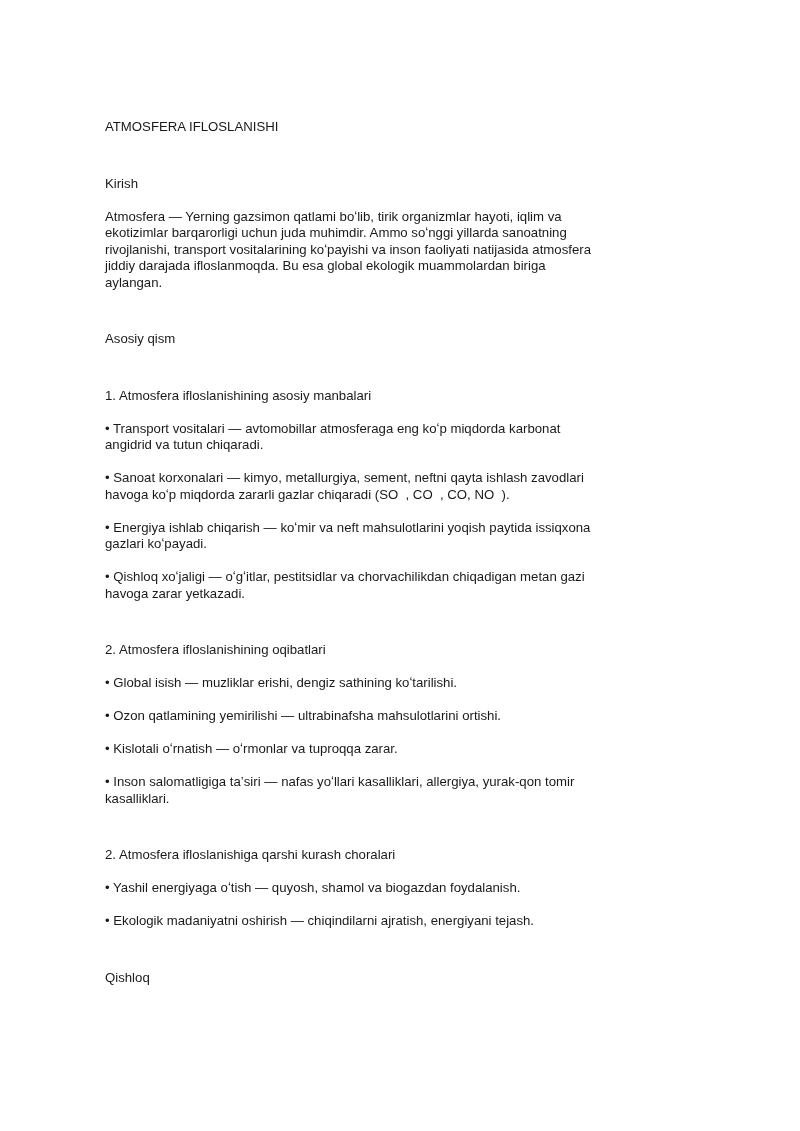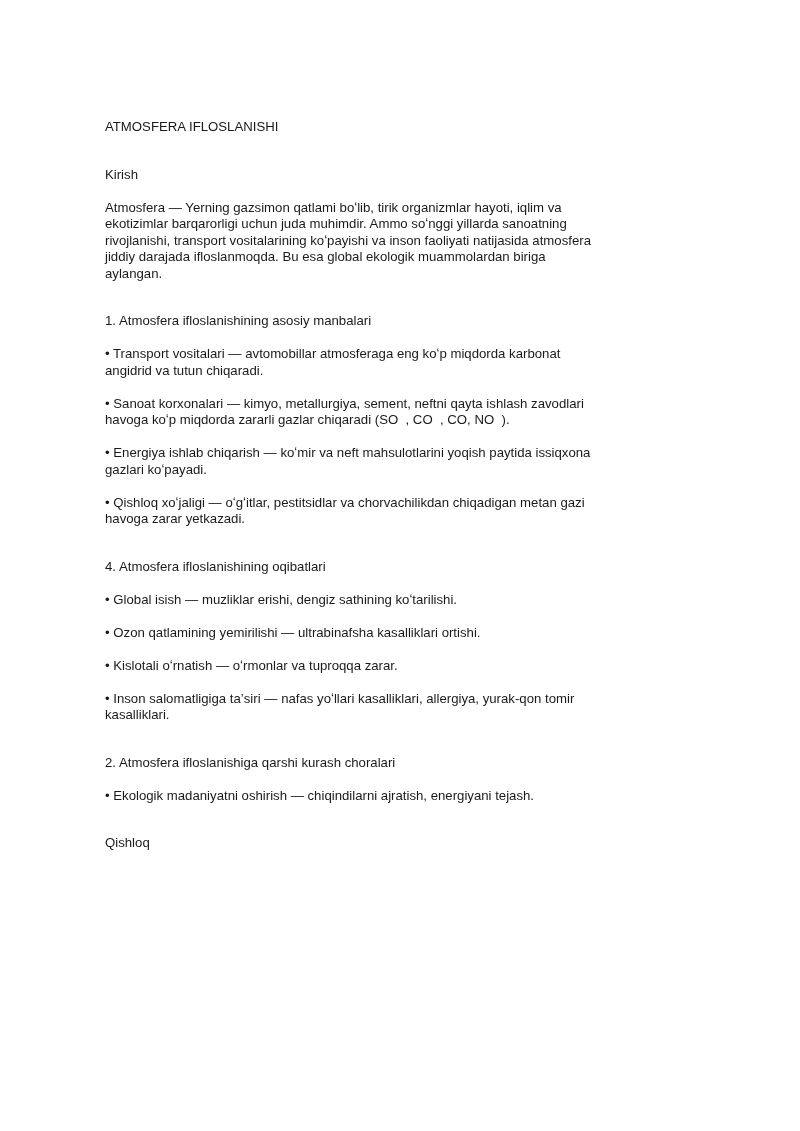--- a/index.html
+++ b/index.html
@@ -23,35 +23,37 @@
     line-height: 16.5px;
     color: #1a1a1a;
   }
   .page p {
     margin: 16.5px 0 0 0;
     padding: 0;
     font-weight: 400;
     white-space: pre-wrap;
   }
   .page p.first { margin-top: 0; }
-  .page p.g2 { margin-top: 31px; }
+  .page p.g2 { margin-top: 40px; }
 </style>
 </head>
 <body>
 
 <div class="page">
   <p class="first">ATMOSFERA IFLOSLANISHI</p>
   <p class="g2">Kirish</p>
   <p>Atmosfera — Yerning gazsimon qatlami boʻlib, tirik organizmlar hayoti, iqlim va ekotizimlar barqarorligi uchun juda muhimdir. Ammo soʻnggi yillarda sanoatning rivojlanishi, transport vositalarining koʻpayishi va inson faoliyati natijasida atmosfera jiddiy darajada ifloslanmoqda. Bu esa global ekologik muammolardan biriga aylangan.</p>
+  <p class="g2">Asosiy qism</p>
   <p class="g2">1. Atmosfera ifloslanishining asosiy manbalari</p>
   <p>• Transport vositalari — avtomobillar atmosferaga eng koʻp miqdorda karbonat angidrid va tutun chiqaradi.</p>
   <p>• Sanoat korxonalari — kimyo, metallurgiya, sement, neftni qayta ishlash zavodlari havoga koʻp miqdorda zararli gazlar chiqaradi (SO&nbsp; , CO&nbsp; , CO, NO&nbsp; ).</p>
   <p>• Energiya ishlab chiqarish — koʻmir va neft mahsulotlarini yoqish paytida issiqxona gazlari koʻpayadi.</p>
   <p>• Qishloq xoʻjaligi — oʻgʻitlar, pestitsidlar va chorvachilikdan chiqadigan metan gazi havoga zarar yetkazadi.</p>
-  <p class="g2">4. Atmosfera ifloslanishining oqibatlari</p>
+  <p class="g2">2. Atmosfera ifloslanishining oqibatlari</p>
   <p>• Global isish — muzliklar erishi, dengiz sathining koʻtarilishi.</p>
-  <p>• Ozon qatlamining yemirilishi — ultrabinafsha kasalliklari ortishi.</p>
+  <p>• Ozon qatlamining yemirilishi — ultrabinafsha mahsulotlarini ortishi.</p>
   <p>• Kislotali oʻrnatish — oʻrmonlar va tuproqqa zarar.</p>
   <p>• Inson salomatligiga taʼsiri — nafas yoʻllari kasalliklari, allergiya, yurak-qon tomir kasalliklari.</p>
   <p class="g2">2. Atmosfera ifloslanishiga qarshi kurash choralari</p>
+  <p>• Yashil energiyaga oʻtish — quyosh, shamol va biogazdan foydalanish.</p>
   <p>• Ekologik madaniyatni oshirish — chiqindilarni ajratish, energiyani tejash.</p>
   <p class="g2">Qishloq</p>
 </div>
 
 </body></html>

